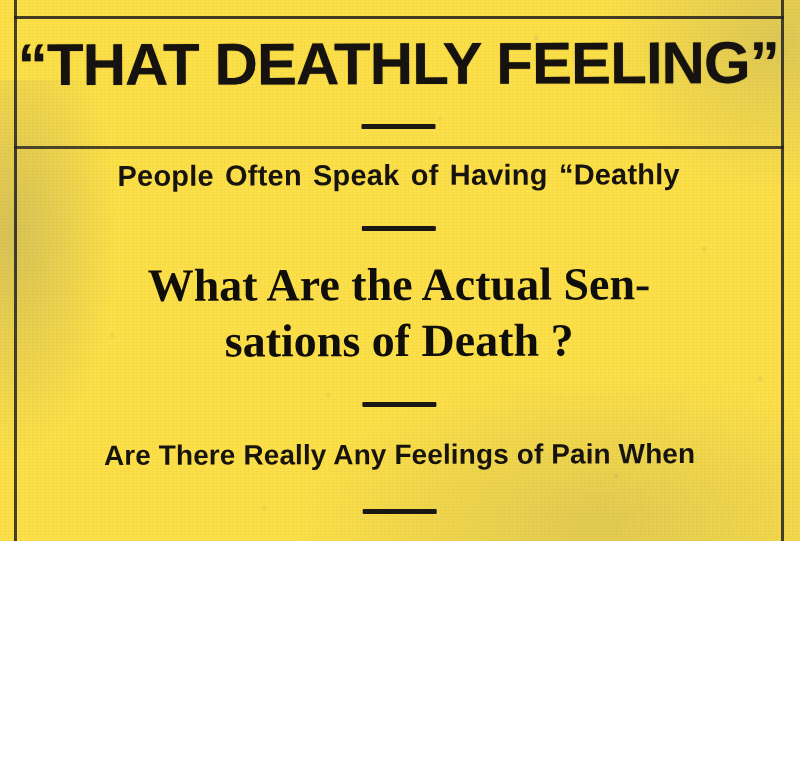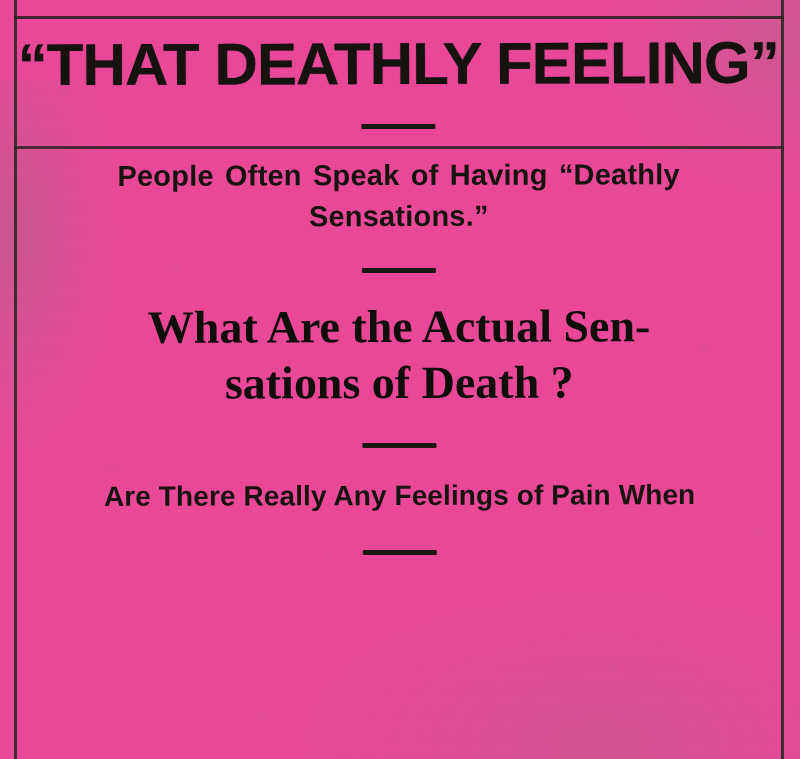--- a/index.html
+++ b/index.html
@@ -11,22 +11,22 @@
     width: 800px;
     height: 759px;
     overflow: hidden;
     font-family: "Liberation Sans", sans-serif;
   }
 
   
   #newspaper-clipping {
     position: relative;
     width: 800px;
-    height: 759px;
-    background: #ec4899;
+    height: 541px;
+    background: #fde047;
     overflow: hidden;
   }
 
   
   .paper-noise {
     position: absolute;
     inset: 0;
     pointer-events: none;
     background-image:
       radial-gradient(circle at 8% 12%, rgba(120,115,110,0.16) 0 2px, transparent 3px),
@@ -195,21 +195,20 @@
   <div class="content ink-skew">
 
     <h1 class="headline-main">“THAT DEATHLY FEELING”</h1>
 
     <div class="sp-a"></div>
     <div class="divider"></div>
     <div class="sp-b"></div>
 
     <p class="deck-1">
       <span>People Often Speak of Having “Deathly</span><br>
-      <span>Sensations.”</span>
     </p>
 
     <div class="sp-c"></div>
     <div class="divider"></div>
     <div class="sp-d"></div>
 
     <p class="deck-2">
       <span>What Are the Actual Sen-</span><br>
       <span>sations of Death ?</span>
     </p>

